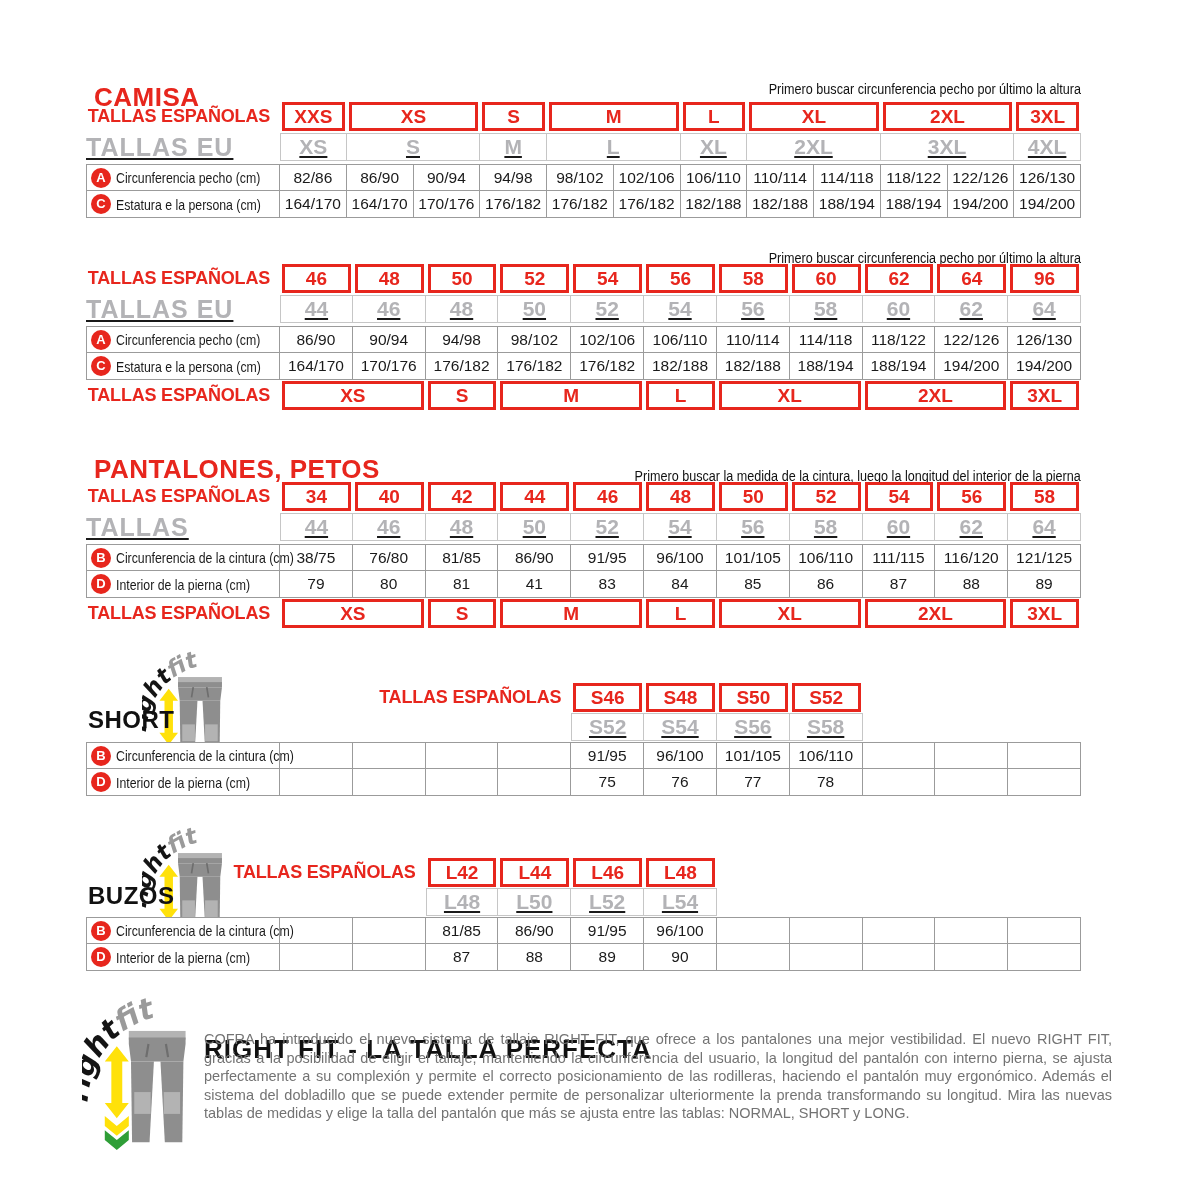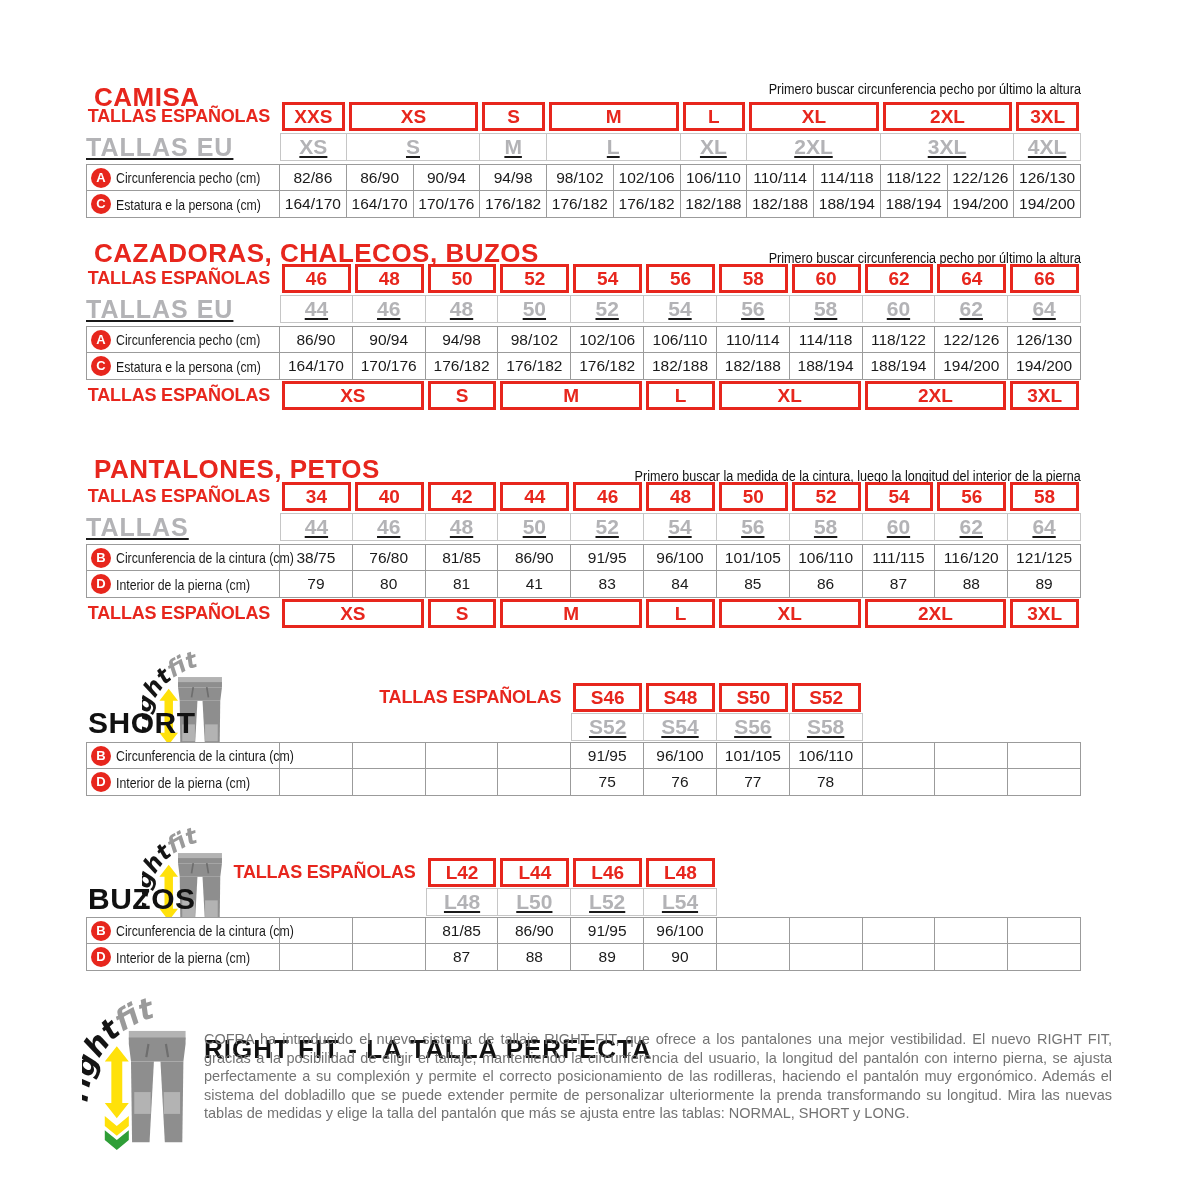--- a/index.html
+++ b/index.html
@@ -36,21 +36,21 @@
   .drow>div{border-right:1px solid var(--bgray);border-bottom:1px solid var(--bgray);
             box-sizing:border-box;height:27px;background:#fff;}
   .drow.top>div{border-top:1px solid var(--bgray);}
   .drow>.dlab{border-left:1px solid var(--bgray);}
   .dlab{display:flex;align-items:center;gap:5px;padding-left:4px;}
   .badge{flex:0 0 20px;width:20px;height:20px;border-radius:50%;background:var(--red);
          color:#fff;font-weight:bold;font-size:13px;line-height:20px;text-align:center;}
   .dlt{font-size:15px;white-space:nowrap;transform:scaleX(.82);transform-origin:0 50%;}
   .dval{text-align:center;font-size:15.5px;line-height:25px;}
 
-  .big-label{position:absolute;font-weight:bold;font-size:30px;letter-spacing:.5px;color:#111;}
+  .big-label{position:absolute;font-weight:bold;font-size:24px;letter-spacing:.5px;color:#111;}
   .logo{position:absolute;}
 
   .rf-heading{position:absolute;font-weight:bold;font-size:26px;letter-spacing:1px;color:#111;white-space:nowrap;margin-top:36px;}
   .rf-para{position:absolute;font-size:14.5px;line-height:18.5px;text-align:justify;color:#737373;}
 </style>
 </head>
 <body>
 
 <svg width="0" height="0" style="position:absolute" aria-hidden="true">
   <symbol id="rfsym" viewBox="0 0 110 142">
@@ -137,36 +137,35 @@
     <div class="dval">182/188</div>
     <div class="dval">182/188</div>
     <div class="dval">188/194</div>
     <div class="dval">188/194</div>
     <div class="dval">194/200</div>
     <div class="dval">194/200</div>
   </div>
 </div>
 
 <div class="sec" style="top:238px;height:176px">
-  <div class="t-title" style="left:8px;top:0">CAZADORAS, CHALECOS, BUZOS</div>
   <div class="t-note" style="top:12px">Primero buscar circunferencia pecho por último la altura</div>
 
   <div class="row g11 rrow" style="top:26px">
     <div class="rlab">TALLAS ESPAÑOLAS</div>
     <div class="rb">46</div>
     <div class="rb">48</div>
     <div class="rb">50</div>
     <div class="rb">52</div>
     <div class="rb">54</div>
     <div class="rb">56</div>
     <div class="rb">58</div>
     <div class="rb">60</div>
     <div class="rb">62</div>
     <div class="rb">64</div>
-    <div class="rb">66</div>
+    <div class="rb">96</div>
   </div>
 
   <div class="row g11 grow" style="top:57px">
     <div class="glab">TALLAS EU</div>
     <div class="gc first">44</div>
     <div class="gc">46</div>
     <div class="gc">48</div>
     <div class="gc">50</div>
     <div class="gc">52</div>
     <div class="gc">54</div>

